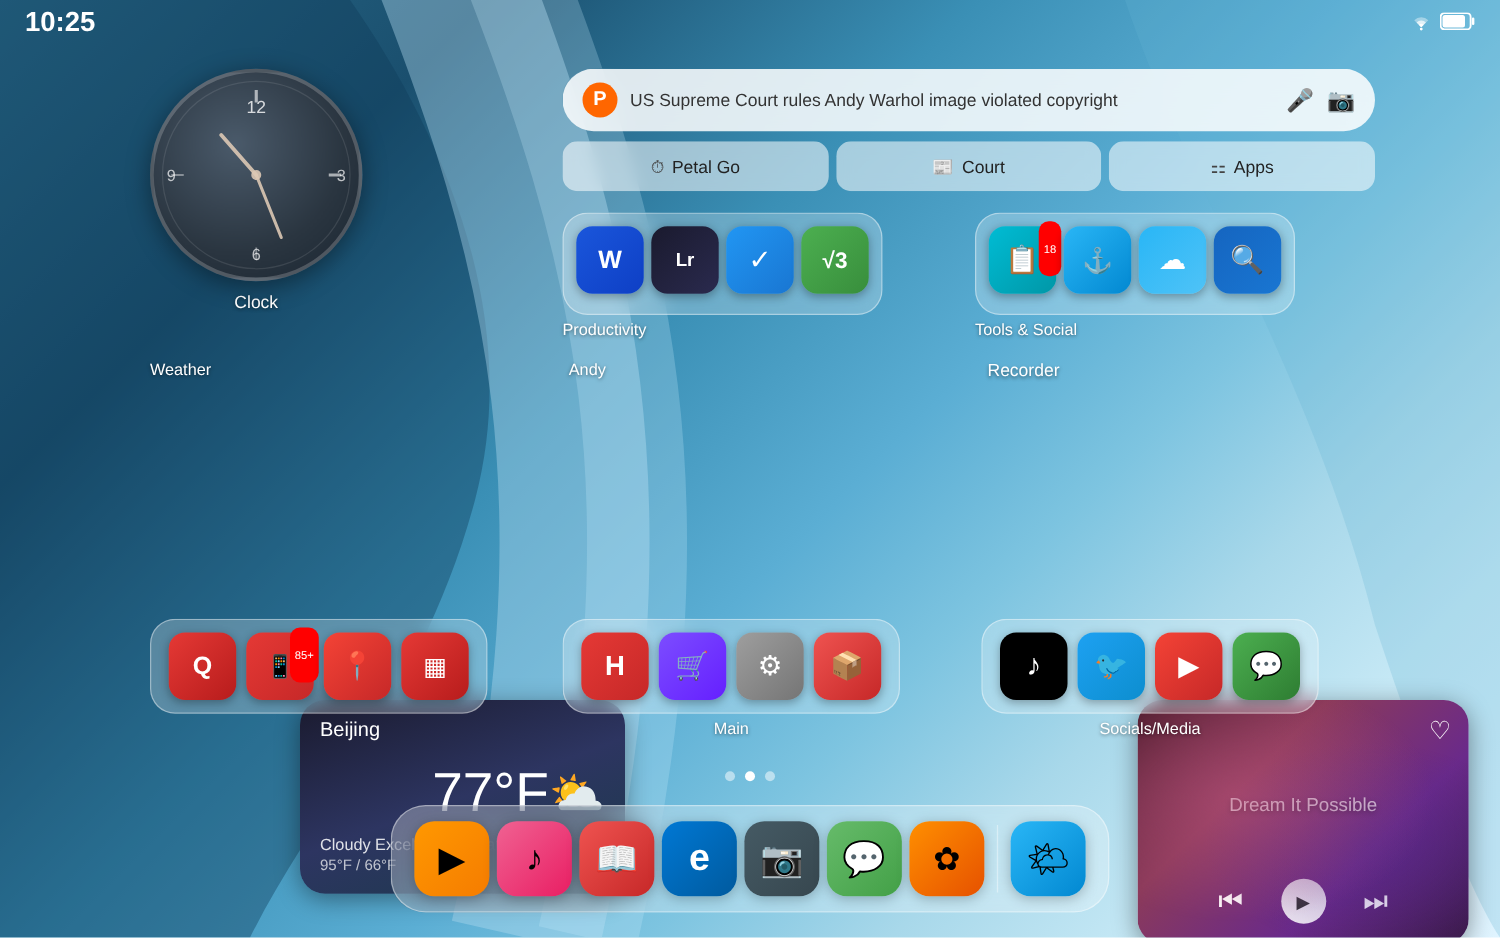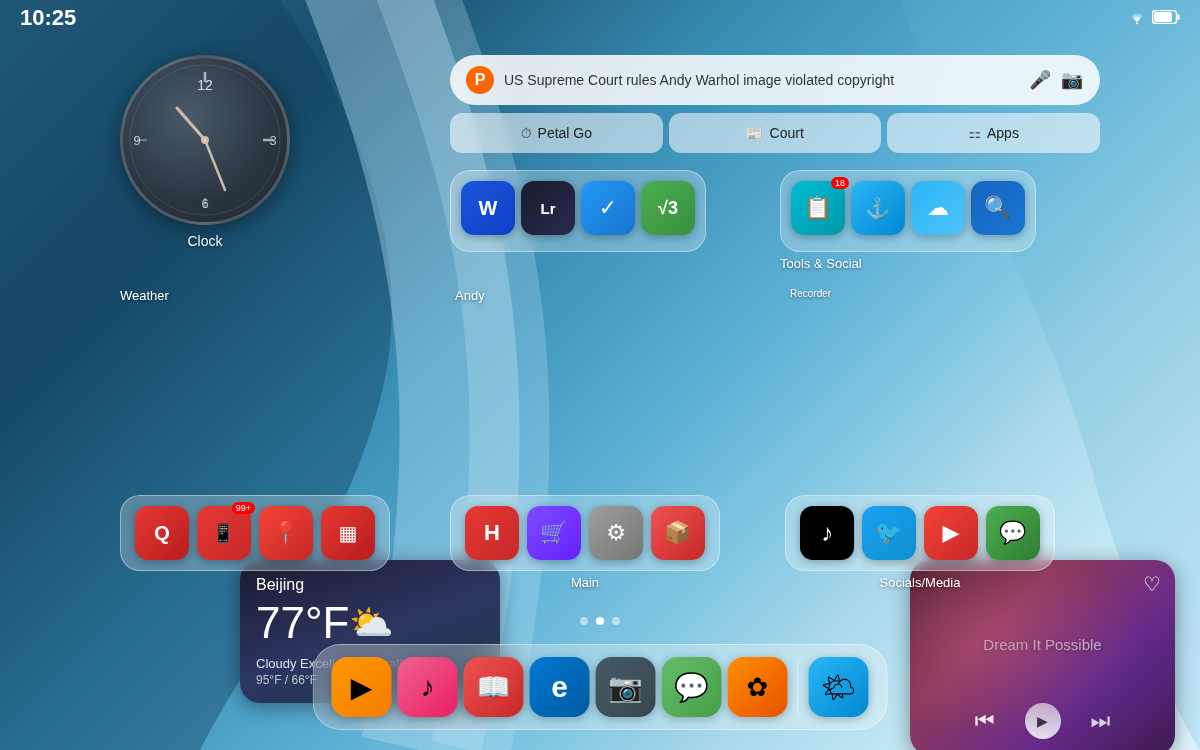--- a/index.html
+++ b/index.html
@@ -190,21 +190,21 @@
       box-shadow: 0 2px 8px rgba(0,0,0,0.3);
     }
     .app-icon-badge {
       position: absolute;
       top: -4px;
       right: -4px;
       background: red;
       color: white;
       font-size: 9px;
       border-radius: 8px;
-      padding: 1px 4px;
+      padding: 17px 4px;
       min-width: 16px;
       text-align: center;
     }
     .folder-label {
       color: white;
       font-size: 13px;
       text-shadow: 0 1px 3px rgba(0,0,0,0.5);
       margin-top: 4px;
     }
 
@@ -217,26 +217,27 @@
       background: linear-gradient(160deg, #1a1a2e, #2d3561, #1a3a4a);
       border-radius: 20px;
       padding: 16px;
       z-index: 10;
       box-shadow: 0 4px 20px rgba(0,0,0,0.4);
     }
     .weather-city {
       color: white;
       font-size: 16px;
       font-weight: 500;
-      margin-bottom: 4px;
+      margin-bottom: 16px;
     }
     .weather-main-row {
       display: flex;
       align-items: center;
-      justify-content: flex-start;
+      justify-content: flex-end;
+      margin-left: 29px;
     }
     .weather-temp {
       color: white;
       font-size: 44px;
       font-weight: 300;
     }
     .weather-emoji {
       font-size: 36px;
     }
     .weather-desc {
@@ -319,21 +320,21 @@
     }
     .music-label {
       color: white;
       font-size: 13px;
       text-align: center;
       margin-top: 8px;
       text-shadow: 0 1px 3px rgba(0,0,0,0.5);
     }
     .recorder-label {
       color: white;
-      font-size: 10px;
+      font-size: 14px;
       text-align: left;
       margin-top: 8px;
       text-shadow: 0 1px 3px rgba(0,0,0,0.5);
     }
 
     
     .huawei-folder {
       position: absolute;
       top: 495px;
       left: 120px;
@@ -552,20 +553,21 @@
         <span style="font-size:15px;font-weight:600;">Lr</span>
       </div>
       <div class="app-icon ic-todo">
         <span style="font-size:22px;">✓</span>
       </div>
       <div class="app-icon ic-calc">
         <span style="font-size:18px;font-weight:600;">√3</span>
       </div>
     </div>
   </div>
+  <div class="folder-label">Productivity</div>
 </div>
 
 <div class="tools-folder">
   <div class="folder-box">
     <div class="folder-icons-row">
       <div class="app-icon ic-notes" style="position:relative;">
         <span style="font-size:22px;">📋</span>
         <span class="app-icon-badge">18</span>
       </div>
       <div class="app-icon ic-kfm">
@@ -622,21 +624,21 @@
 </div>
 
 <div class="huawei-folder">
   <div class="app-row-box">
     <div class="app-row-icons">
       <div class="app-icon ic-huawei" style="background:linear-gradient(135deg,#e53935,#b71c1c);">
         <span style="font-weight:bold;font-size:20px;color:white;">Q</span>
       </div>
       <div class="app-icon ic-optimizer" style="position:relative;background:linear-gradient(135deg,#e53935,#c62828);">
         <span style="font-size:18px;">📱</span>
-        <span class="app-icon-badge">99+</span>
+        <span class="app-icon-badge">85+</span>
       </div>
       <div class="app-icon ic-maps">
         <span style="font-size:22px;">📍</span>
       </div>
       <div class="app-icon ic-appgallery" style="background:linear-gradient(135deg,#e53935,#b71c1c);">
         <span style="font-size:20px;">▦</span>
       </div>
     </div>
   </div>
 </div>

